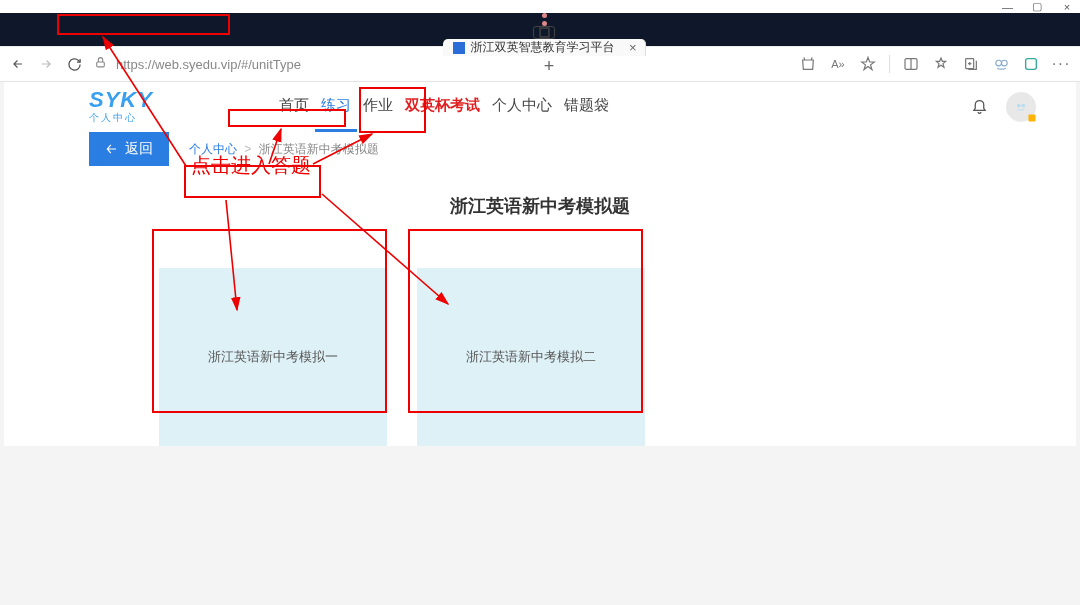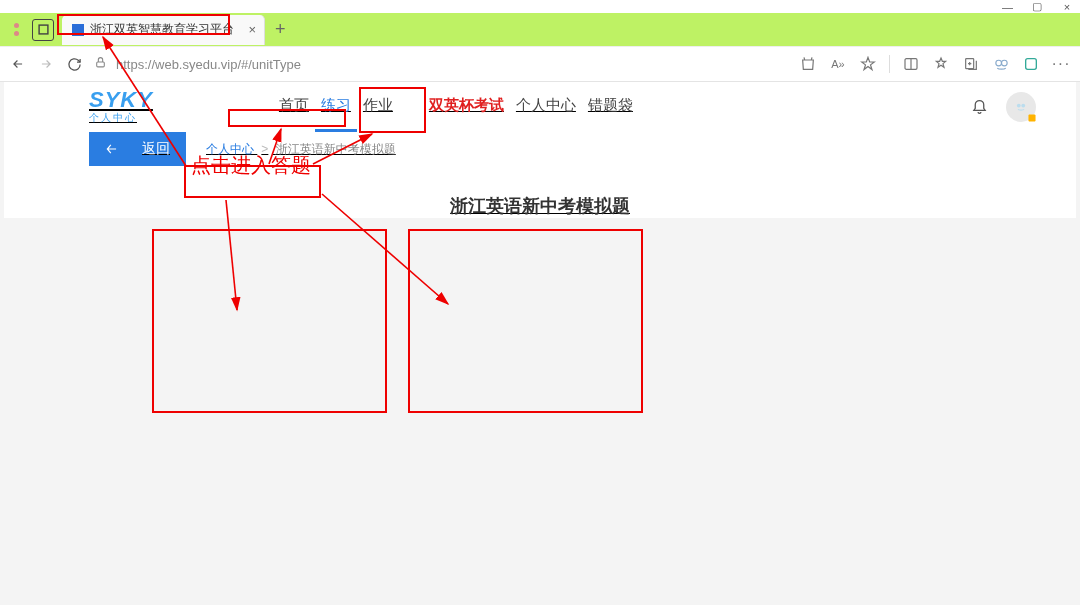--- a/index.html
+++ b/index.html
@@ -1,47 +1,47 @@
 <!DOCTYPE html>
 <html><head>
   <meta charset="utf-8">
   <style>
     * { margin:0; padding:0; box-sizing:border-box; font-family:"Microsoft YaHei",Arial,sans-serif; }
     body { width:1080px; height:605px; background:#f4f4f4; position:relative; overflow:hidden; }
     .titlebar { height:13px; background:#fff; display:flex; align-items:center; justify-content:flex-end; padding:0 8px; gap:20px; color:#555; font-size:11px; }
     .titlebar .wbtn { width:10px; text-align:center; cursor:default; }
-    .tabstrip { height:33px; background:#bef264; display:flex; align-items:center; padding-left:8px; position:relative; }
+    .tabstrip { height:33px; background:#0f172a; display:flex; align-items:center; padding-left:8px; position:relative;flex-direction:column; }
     .dots { width:16px; height:28px; display:flex; flex-direction:column; justify-content:center; gap:3px; align-items:center; }
     .dots span { width:5px; height:5px; border-radius:50%; background:#d88; }
     .sq { width:22px; height:22px; border:1px solid #444; border-radius:3px; margin:0 8px; display:flex; align-items:center; justify-content:center; }
     .sq svg { width:11px; height:11px; }
     .tab { height:30px; padding:0 30px 0 10px; display:flex; align-items:center; font-size:12px; color:#333; border-right:1px solid #ddd; position:relative; background:#f9f9f9; border-radius:5px 5px 0 0; }
     .tab .fav { width:12px; height:12px; background:#2a6dd8; margin-right:6px; }
     .tab .x { position:absolute; right:8px; font-size:13px; color:#666; }
     .plus { margin-left:10px; font-size:18px; color:#666; }
     .addrbar { height:36px; background:#fff; display:flex; align-items:center; padding:0 10px; gap:12px; border-top:1px solid #eee; border-bottom:1px solid #e4e4e4; }
     .navb { width:16px; display:flex; align-items:center; justify-content:center; color:#555; }
     .urlbox { flex:1; display:flex; align-items:center; gap:8px; font-size:13px; color:#888; }
     .lock { width:14px; }
     .raction { width:18px; display:flex; align-items:center; justify-content:center; color:#666; }
-    .page { background:#fff; margin:0 4px; position:relative;text-decoration:underline; }
+    .page { background:#fff; margin:0 4px; position:relative; }
     .header { height:50px; display:flex; align-items:center; padding:0 0 0 85px; }
     .logo { font-family:Arial; font-weight:900; font-style:italic; font-size:22px; color:#399fef; letter-spacing:1px; line-height:1; }
     .logosub { font-size:10px; color:#399fef; letter-spacing:2px; }
     .menu { display:flex; margin-left:120px; font-size:15px; }
     .mitem { color:#444; padding:14px 6px; cursor:pointer; }
     .mitem.active { color:#2a7de1; border-bottom:3px solid #2a7de1; }
-    .mitem.red { color:#e02020; font-weight:600;margin-left:24px; }
+    .mitem.red { color:#e02020; font-weight:600; }
     .right { margin-left:auto; margin-right:40px; display:flex; align-items:center; gap:18px; }
     .bell svg { width:17px; height:17px; stroke:#555; }
     .avatar { width:30px; height:30px; border-radius:50%; background:#e8e8e8; display:flex; align-items:center; justify-content:center; position:relative; }
     .avatar svg { width:18px; height:18px; }
     .avatar::after { content:""; position:absolute; bottom:-1px; right:-1px; width:10px; height:10px; background:#ffb300; border-radius:50%; transform:rotate(45deg); clip-path:polygon(50% 0,100% 50%,50% 100%,0 50%); }
     .subbar { height:34px; display:flex; align-items:center; padding-left:85px; background:#fff; }
-    .back { background:#2a7de1; color:#fff; height:34px; padding:0 16px; display:flex; align-items:center; gap:23px; font-size:14px; cursor:pointer; }
+    .back { background:#2a7de1; color:#fff; height:34px; padding:0 16px; display:flex; align-items:center; gap:6px; font-size:14px; cursor:pointer; }
     .back svg { width:14px; height:14px; }
     .crumb { font-size:12px; color:#2a7de1; margin-left:20px; }
     .crumb .sep { color:#bbb; margin:0 4px; }
     .crumb .cur { color:#888; }
     .content { }
     .title { text-align:center; font-size:18px; font-weight:700; color:#333; margin:28px 0 50px 0; }
     .cards { display:flex; gap:30px; padding:0 0 0 155px; }
     .card { width:228px; height:178px; background:#def1f7; display:flex; align-items:center; justify-content:center; font-size:13px; color:#555; cursor:pointer; }
     .annot-box { position:absolute; border:2px solid #e00; pointer-events:none; }
     .annot-text { position:absolute; color:#e00; font-size:20px; font-weight:400; pointer-events:none; }
@@ -180,20 +180,28 @@
     </div>
     <div class="crumb">
       <span>个人中心</span>
       <span class="sep">&gt;</span>
       <span class="cur">浙江英语新中考模拟题</span>
     </div>
   </div>
 
   <div class="content">
     <h2 class="title">浙江英语新中考模拟题</h2>
+    <div class="cards">
+      <div class="card">
+          <span>浙江英语新中考模拟一</span>
+        </div>
+      <div class="card">
+          <span>浙江英语新中考模拟二</span>
+        </div>
+    </div>
   </div>
 </div>
 
 <div class="annot-box" style="left:57px;top:14px;width:173px;height:21px"></div>
 <div class="annot-box" style="left:359px;top:87px;width:67px;height:46px"></div>
 <div class="annot-box" style="left:228px;top:109px;width:118px;height:18px"></div>
 <div class="annot-box" style="left:184px;top:165px;width:137px;height:33px"></div>
 <span class="annot-text" style="left:191px;top:152px">点击进入答题</span>
 <div class="annot-box" style="left:152px;top:229px;width:235px;height:184px"></div>
 <div class="annot-box" style="left:408px;top:229px;width:235px;height:184px"></div>

